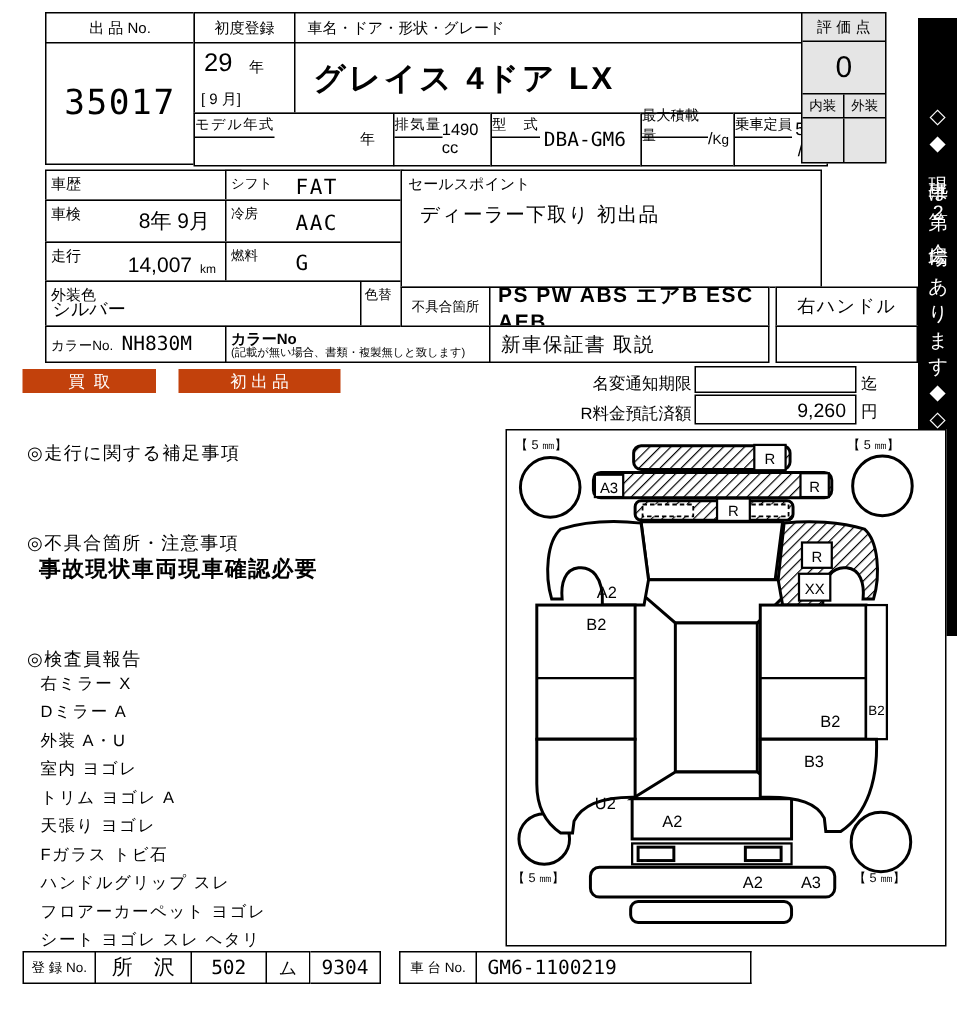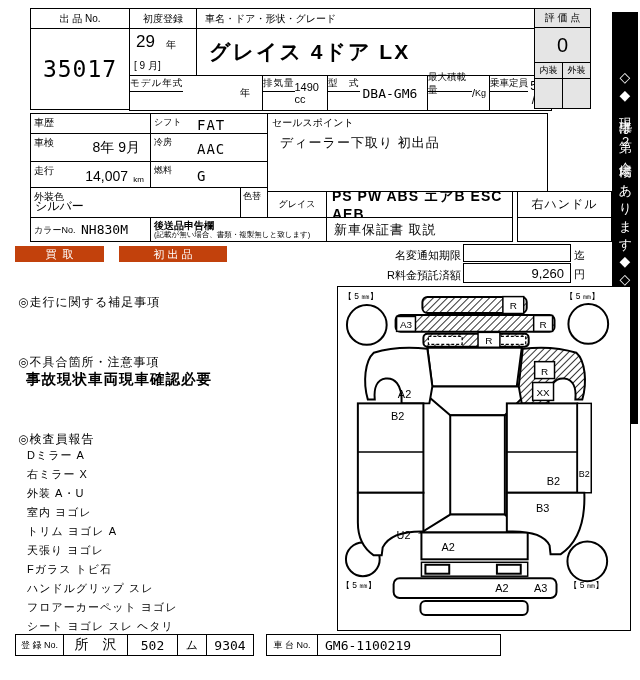--- a/index.html
+++ b/index.html
@@ -122,51 +122,51 @@
   <span style="position:absolute;left:4px;bottom:2px;font-size:12px">シルバー</span>
 </div>
 <div class="cell" style="left:240px;top:187px;width:29px;height:31px">
   <span style="position:absolute;top:2px;left:2px;font-size:9px">色替</span>
 </div>
 <div class="cell" style="left:30px;top:217px;width:121px;height:25px">
   <span style="position:absolute;top:6px;left:3px;font-size:9px">カラーNo.</span>
   <span style="position:absolute;left:50px;top:4px;font-size:13px" class="mono">NH830M</span>
 </div>
 <div class="cell" style="left:150px;top:217px;width:178px;height:25px">
-  <span style="position:absolute;top:1px;left:3px;font-size:10px;font-weight:bold">後送品申告欄</span>
+  <span style="position:absolute;top:1px;left:3px;font-size:10px;font-weight:bold">カラーNo</span>
   <span style="position:absolute;bottom:1px;left:3px;font-size:7.5px">(記載が無い場合、書類・複製無しと致します)</span>
 </div>
 
 <div class="cell" style="left:267px;top:113px;width:281px;height:79px">
   <span style="position:absolute;top:2px;left:4px;font-size:10px">セールスポイント</span>
   <span style="position:absolute;top:20px;left:12px;font-size:13px;letter-spacing:1px">ディーラー下取り 初出品</span>
 </div>
-<div class="cell ctr" style="left:267px;top:191px;width:60px;height:27px;font-size:9px">グレイス</div>
+<div class="cell ctr" style="left:267px;top:191px;width:60px;height:27px;font-size:9px">不具合箇所</div>
 <div class="cell" style="left:326px;top:191px;width:187px;height:27px;display:flex;align-items:center;padding-left:5px;font-size:14px;font-weight:bold;letter-spacing:1px">PS PW ABS エアB ESC AEB</div>
 <div class="cell ctr" style="left:517px;top:191px;width:95px;height:27px;font-size:12px;letter-spacing:1px">右ハンドル</div>
 <div class="cell" style="left:326px;top:217px;width:187px;height:25px;display:flex;align-items:center;padding-left:7px;font-size:13px;letter-spacing:1px">新車保証書 取説</div>
 <div class="cell" style="left:517px;top:217px;width:95px;height:25px"></div>
 
 <div class="badge" style="left:15px;top:246px;width:89px;height:16px;letter-spacing:6px;padding-left:6px">買取</div>
 <div class="badge" style="left:119px;top:246px;width:108px;height:16px;letter-spacing:3px;padding-left:3px">初出品</div>
 
 <span class="rlabel" style="left:359px;top:248px">名変通知期限</span>
 <div class="cell" style="left:463px;top:244px;width:108px;height:18px"></div>
 <span style="position:absolute;left:574px;top:248px;font-size:11px">迄</span>
 <span class="rlabel" style="left:359px;top:268px">R料金預託済額</span>
 <div class="cell" style="left:463px;top:263px;width:108px;height:20px;display:flex;align-items:center;justify-content:flex-end;padding-right:6px;font-size:13px">9,260</div>
 <span style="position:absolute;left:574px;top:267px;font-size:11px">円</span>
 
 <div class="sec-title" style="left:18px;top:294px">◎走行に関する補足事項</div>
 <div class="sec-title" style="left:18px;top:354px">◎不具合箇所・注意事項</div>
 <div style="position:absolute;left:26px;top:370px;font-size:14.5px;font-weight:bold;letter-spacing:1px">事故現状車両現車確認必要</div>
 <div class="sec-title" style="left:18px;top:431px">◎検査員報告</div>
 <div style="position:absolute;left:27px;top:448px">
+  <div class="insp-item">右ミラー X</div>
   <div class="insp-item">Dミラー A</div>
-  <div class="insp-item">右ミラー X</div>
   <div class="insp-item">外装 A・U</div>
   <div class="insp-item">室内 ヨゴレ</div>
   <div class="insp-item">トリム ヨゴレ A</div>
   <div class="insp-item">天張り ヨゴレ</div>
   <div class="insp-item">Fガラス トビ石</div>
   <div class="insp-item">ハンドルグリップ スレ</div>
   <div class="insp-item">フロアーカーペット ヨゴレ</div>
   <div class="insp-item">シート ヨゴレ スレ ヘタリ</div>
 </div>
 

